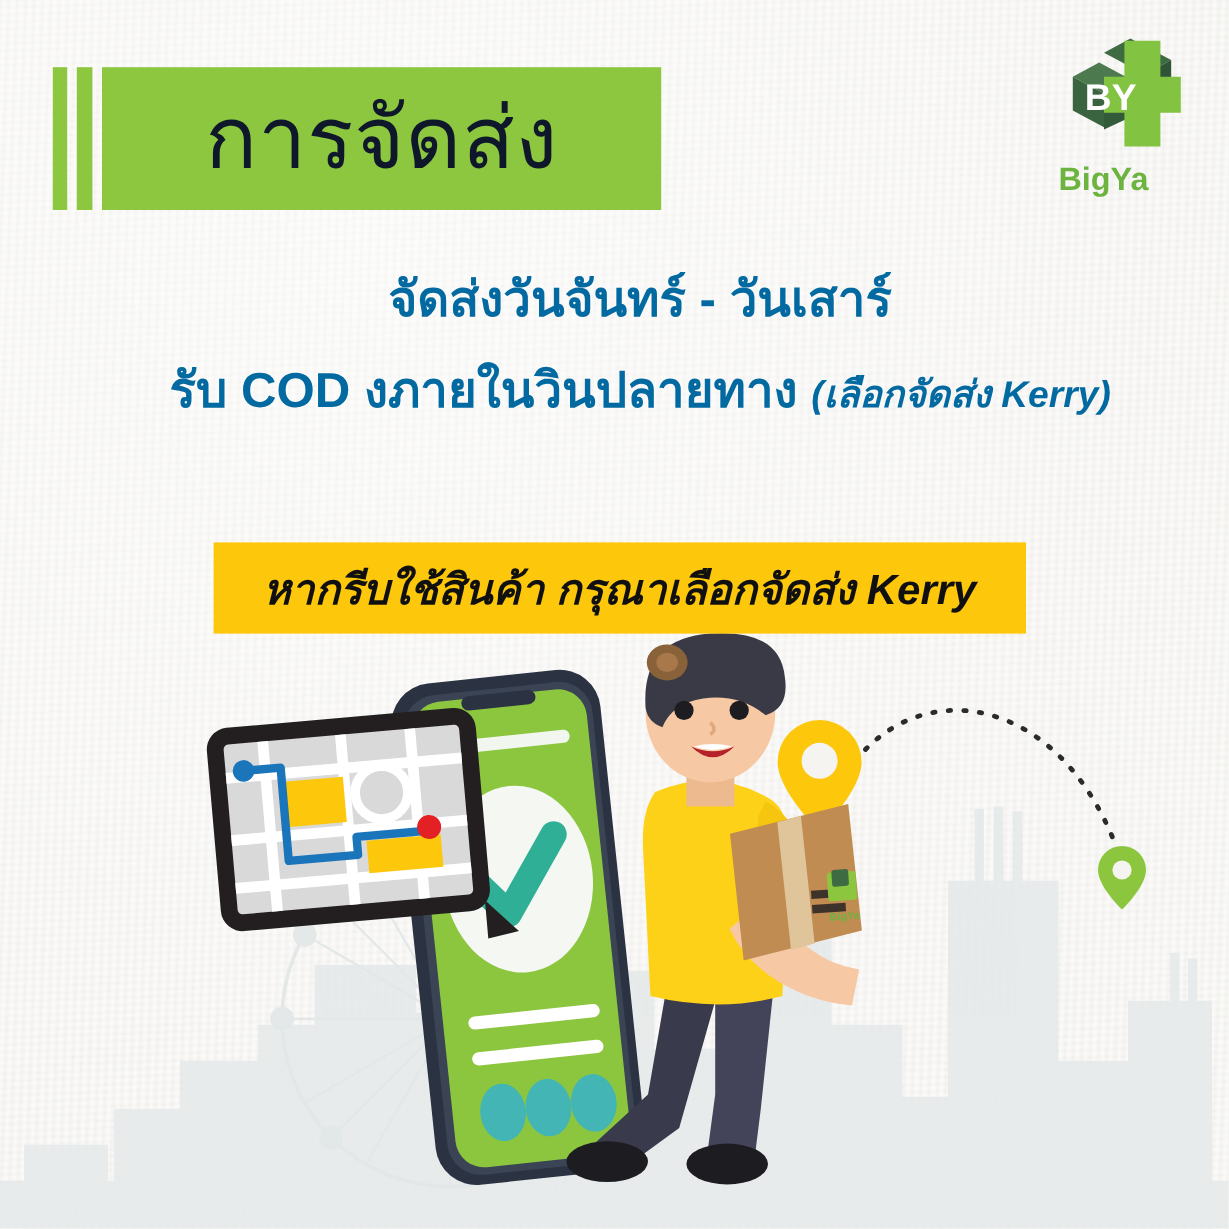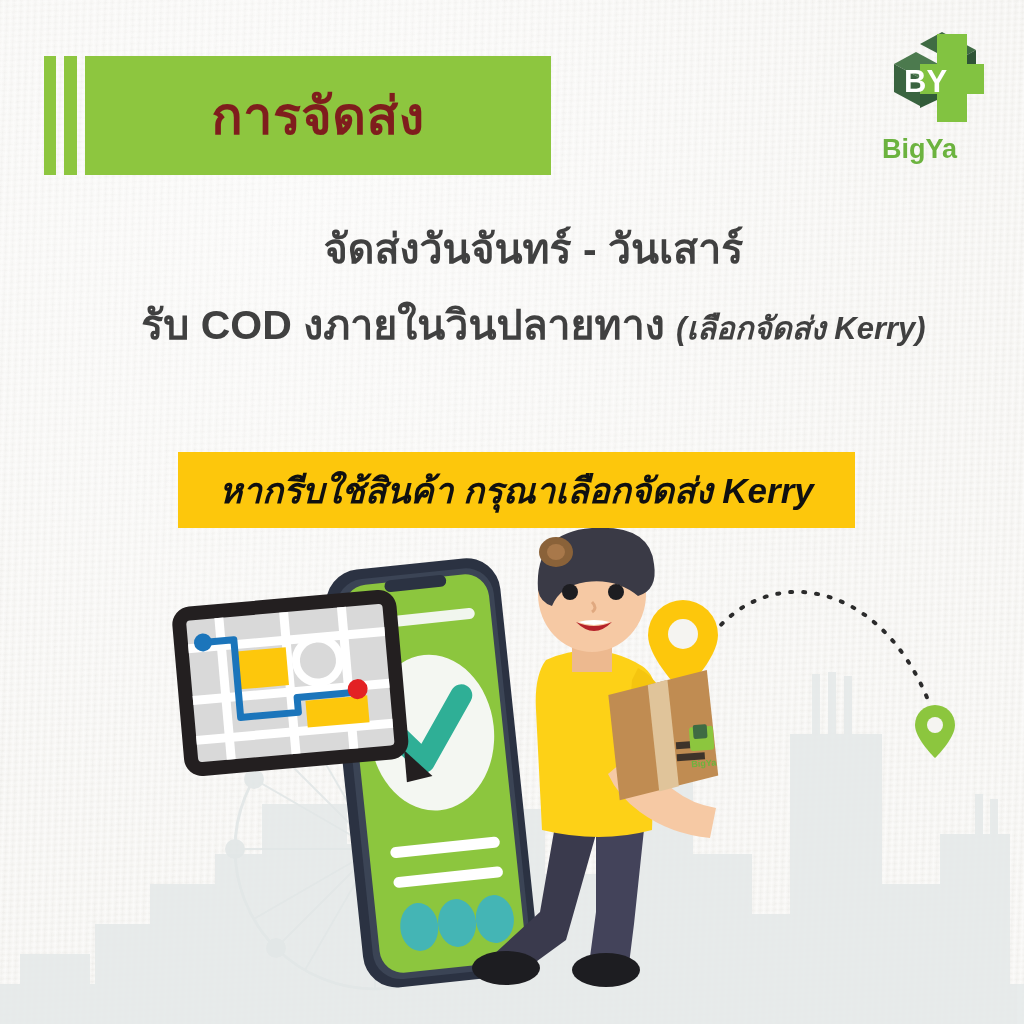--- a/index.html
+++ b/index.html
@@ -25,32 +25,32 @@
   
   .bar{position:absolute;background:#8dc63f;z-index:6;}
   .bar1{left:44px;top:56px;width:12px;height:119px;}
   .bar2{left:64px;top:56px;width:13px;height:119px;}
   .banner{
     position:absolute;left:85px;top:56px;width:466px;height:119px;
     background:#8dc63f;z-index:6;
     display:flex;align-items:center;justify-content:center;
   }
   .banner-title{
-    font-size:52px;font-weight:700;color:#7f1d1d;letter-spacing:.5px;
+    font-size:72px;font-weight:400;color:#0f172a;letter-spacing:.5px;
     line-height:1;white-space:nowrap;
   }
   
   .logo{position:absolute;right:24px;top:22px;width:118px;height:150px;z-index:7;
         display:flex;flex-direction:column;align-items:flex-start;}
   .logo-mark{width:110px;height:112px;}
   .logo-text{font-size:27px;font-weight:700;color:#6cb33f;line-height:1;margin-top:2px;}
   
   .copy{position:absolute;left:0;top:212px;width:1024px;z-index:6;text-align:center;}
   .line{
-    color:#404040;font-weight:700;white-space:nowrap;padding-left:43px;
+    color:#0369a1;font-weight:700;white-space:nowrap;padding-left:43px;
   }
   .line1{font-size:41px;line-height:74px;}
   .line2{font-size:41px;line-height:80px;}
   .line3{font-size:41px;line-height:78px;}
   .note{font-size:31px;font-style:italic;font-weight:700;margin-top:24px;}
   .ybanner{
     position:absolute;left:178px;top:452px;width:677px;height:76px;
     background:#fdc70c;z-index:6;display:flex;align-items:center;justify-content:center;
   }
   .ybanner-text{

